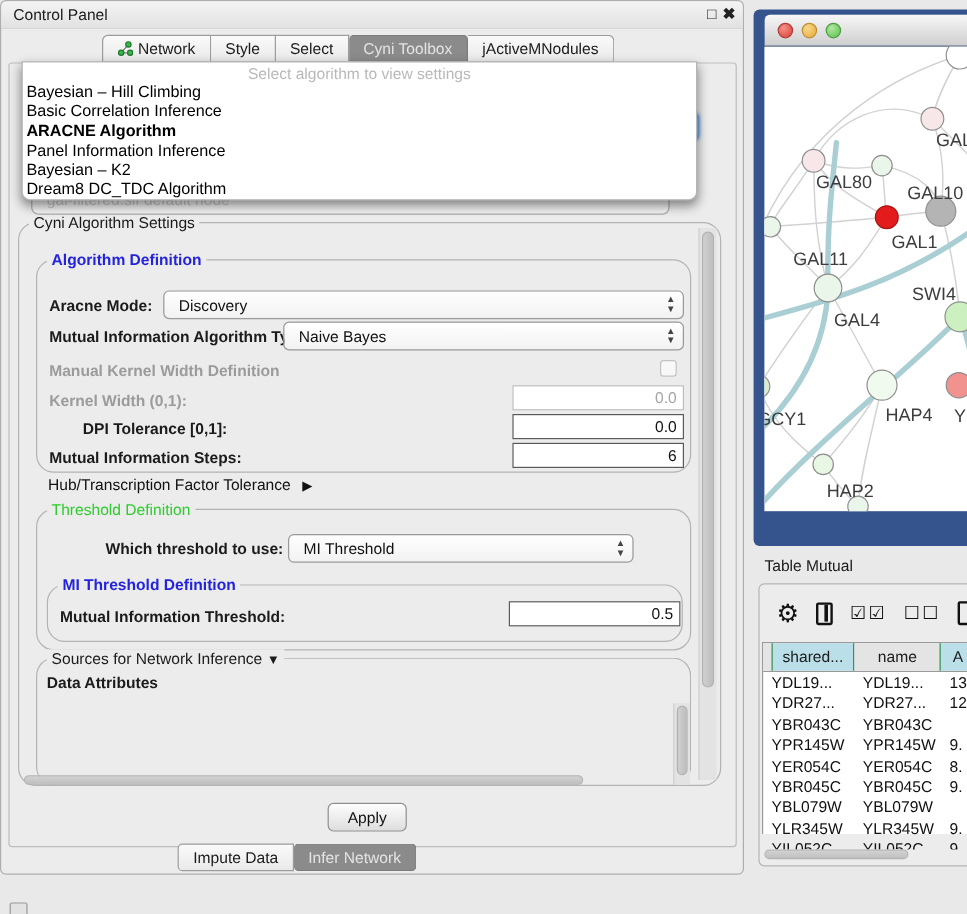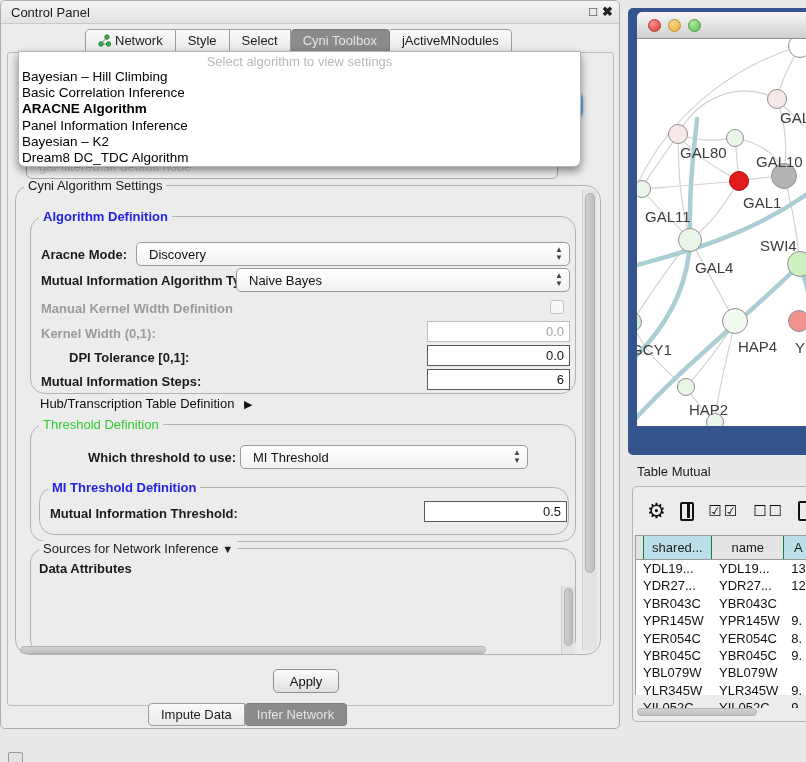--- a/index.html
+++ b/index.html
@@ -196,21 +196,21 @@
         <div class="field dis-field" style="left:396px; top:104px; width:143px;">0.0</div>
 
         <span class="blabel" style="left:10px; top:133px;padding-left:28px;">DPI Tolerance [0,1]:</span>
         <div class="field" style="left:396px; top:128px; width:143px;">0.0</div>
 
         <span class="blabel" style="left:10px; top:157px;">Mutual Information Steps:</span>
         <div class="field" style="left:396px; top:152px; width:143px;">6</div>
       </div>
 
       <span style="position:absolute; left:24px; top:210px; font-size:13px; color:#111;">
-        <span>Hub/Transcription Table Definition</span>
+        <span>Hub/Transcription Factor Tolerance</span>
         <span style="font-size:11px; margin-left:6px;">▶</span>
       </span>
 
       <div class="grp" style="left:14px; top:238px; width:546px; height:118px;">
         <span class="grp-label lbl-green">Threshold Definition</span>
 
         <span class="blabel" style="left:57px; top:25px;">Which threshold to use:</span>
         <div class="combo" style="left:209px; top:20px; width:288px;">
           <span>MI Threshold</span>
           <span class="stepper">
@@ -311,21 +311,21 @@
       <div class="node" style="left:85px;  top:269px; width:26px; height:26px; background:#f0faee;"></div>
       <div class="node" style="left:151px; top:271px; width:22px; height:22px; background:#f2928e;"></div>
       <div class="node" style="left:40px;  top:339px; width:18px; height:18px; background:#e8f6e4;"></div>
       <div class="node" style="left:69px;  top:374px; width:18px; height:18px; background:#eaf6ea;"></div>
 
       
       <div class="nlabel" style="left:143px; top:70px;">GAL</div>
       <div class="nlabel" style="left:43px;  top:105px;">GAL80</div>
       <div class="nlabel" style="left:99px;  top:114px;margin-left:20px;">GAL10</div>
       <div class="nlabel" style="left:106px; top:155px;">GAL1</div>
-      <div class="nlabel" style="left:8px;   top:169px;">GAL11</div>
+      <div class="nlabel" style="left:24px;   top:169px;">GAL11</div>
       <div class="nlabel" style="left:123px; top:198px;">SWI4</div>
       <div class="nlabel" style="left:58px;  top:220px;">GAL4</div>
       <div class="nlabel" style="left:-6px;  top:302px;">GCY1</div>
       <div class="nlabel" style="left:101px; top:299px;">HAP4</div>
       <div class="nlabel" style="left:158px; top:300px;">Y</div>
       <div class="nlabel" style="left:52px;  top:362px;">HAP2</div>
     </div>
   </div>
 
   <span class="tp-title">Table Mutual</span>

